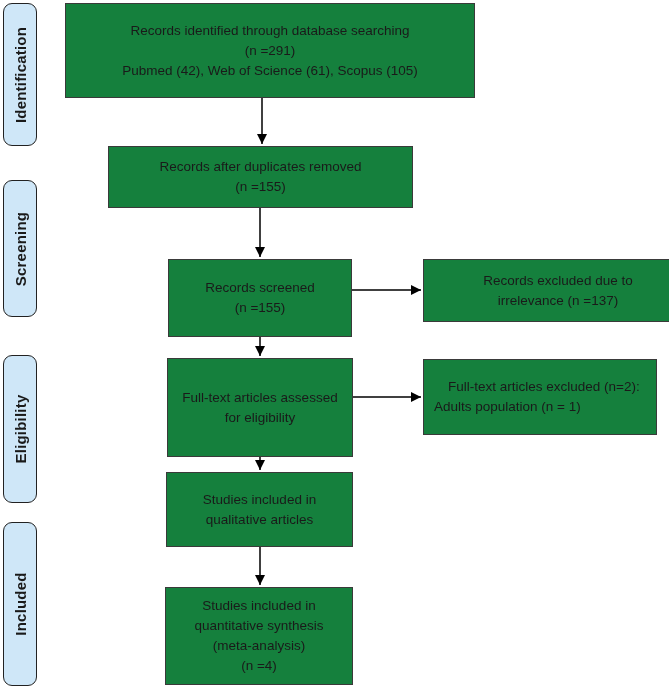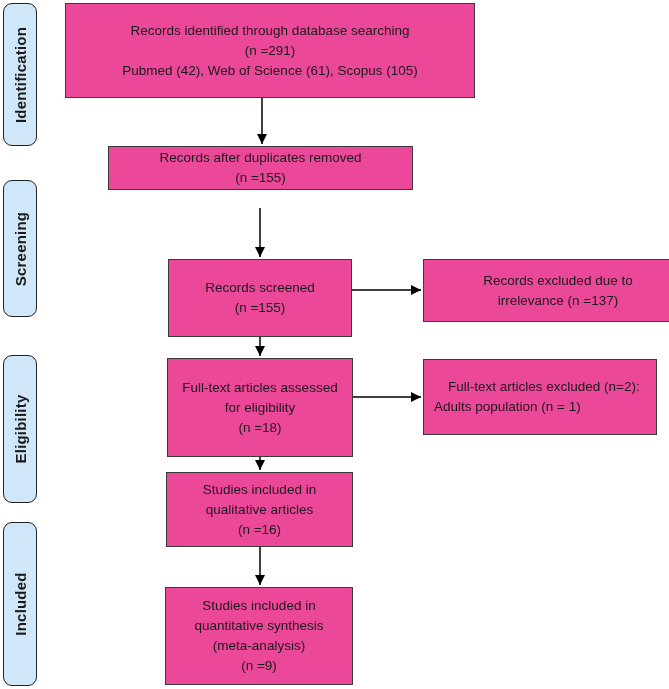--- a/index.html
+++ b/index.html
@@ -30,21 +30,21 @@
     left:50%;top:50%;
     transform:translate(-50%,-50%) rotate(-90deg);
     white-space:nowrap;
     font-weight:bold;
     font-size:15px;
     letter-spacing:.2px;
   }
   
   .fbox{
     position:absolute;
-    background:#ec4899;
+    background:#15803d;
     border:1.6px solid var(--box-border);
     box-sizing:border-box;
     display:flex;
     flex-direction:column;
     justify-content:center;
     text-align:center;
     font-size:13.5px;
     line-height:20px;
     padding:2px 4px;
   }
@@ -61,21 +61,21 @@
     left:0;top:0;
     pointer-events:none;
   }
   
   #stage-identification{left:3px;top:3px;width:34px;height:143px;}
   #stage-screening{left:3px;top:180px;width:34px;height:137px;}
   #stage-eligibility{left:3px;top:355px;width:34px;height:148px;}
   #stage-included{left:3px;top:522px;width:34px;height:164px;}
 
   #box-identified{left:65px;top:3px;width:410px;height:95px;}
-  #box-duplicates{left:108px;top:146px;width:305px;height:44px;}
+  #box-duplicates{left:108px;top:146px;width:305px;height:62px;}
   #box-screened{left:168px;top:259px;width:184px;height:78px;}
   #box-excluded-irrelevance{left:423px;top:259px;width:270px;height:63px;}
   #box-fulltext{left:167px;top:358px;width:186px;height:99px;}
   #box-fulltext-excluded{left:423px;top:359px;width:234px;height:76px;}
   #box-qualitative{left:166px;top:472px;width:187px;height:75px;}
   #box-quantitative{left:165px;top:587px;width:188px;height:98px;}
 </style>
 </head>
 <body>
 
@@ -126,34 +126,32 @@
   </div>
 
   <div class="fbox" id="box-excluded-irrelevance">
     <div>Records excluded due to</div>
     <div>irrelevance (n =137)</div>
   </div>
 
   <div class="fbox" id="box-fulltext">
     <div>Full-text articles assessed</div>
     <div>for eligibility</div>
-    <div>(n =18)</div>
   </div>
 
   <div class="fbox left-align" id="box-fulltext-excluded">
     <div class="first-line">Full-text articles excluded (n=2):</div>
     <div>Adults population (n = 1)</div>
   </div>
 
   <div class="fbox" id="box-qualitative">
     <div>Studies included in</div>
     <div>qualitative articles</div>
-    <div>(n =16)</div>
   </div>
 
   <div class="fbox" id="box-quantitative">
     <div>Studies included in</div>
     <div>quantitative synthesis</div>
     <div>(meta-analysis)</div>
-    <div>(n =9)</div>
+    <div>(n =4)</div>
   </div>
 
 </div>
 
 </body></html>

